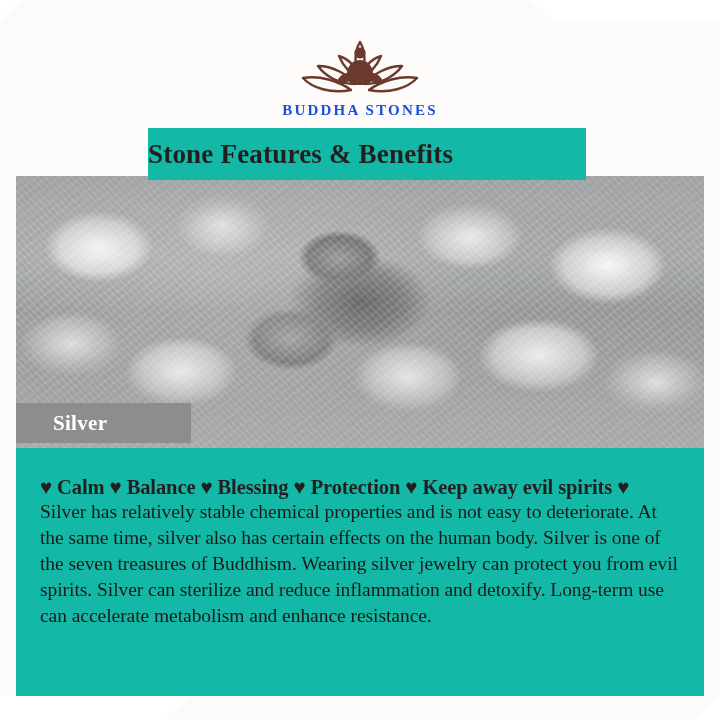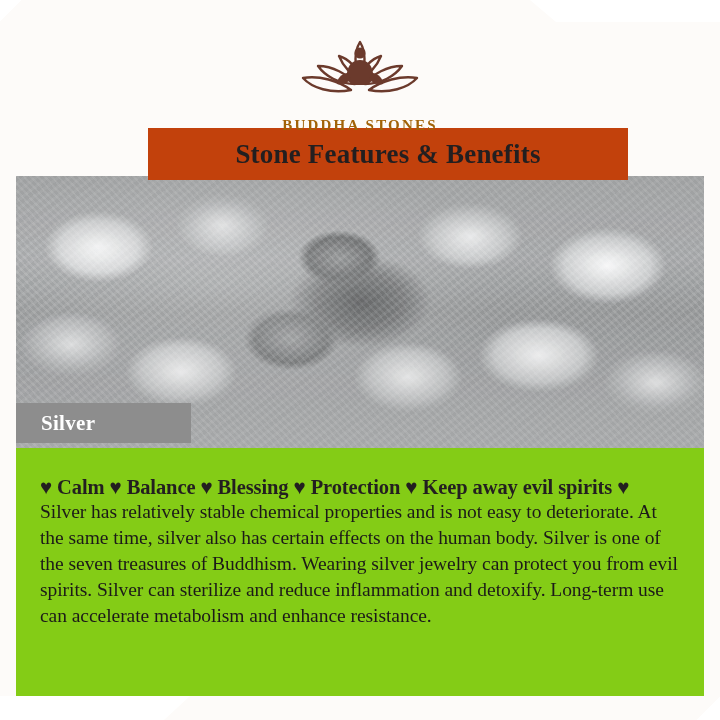--- a/index.html
+++ b/index.html
@@ -57,39 +57,38 @@
     left: 0;
     width: 720px;
     text-align: center;
     z-index: 3;
   }
   .logo-mark {
     display: block;
     margin: 0 auto;
   }
   .brand-name {
-    margin-top: 15px;
+    margin-top: 0;
     font-family: "Liberation Serif", serif;
     font-size: 15px;
     letter-spacing: 2.2px;
-    color: #a16207;
+    color: #1d4ed8;
     font-weight: bold;
   }
 
   
   .title-band {
     position: absolute;
     top: 128px;
     left: 148px;
-    width: 480px;
+    width: 438px;
     height: 52px;
-    background: #c2410c;
+    background: #14b8a6;
     display: flex;
     align-items: center;
-    justify-content: center;
     z-index: 2;
   }
   .title-text {
     font-family: "Liberation Serif", serif;
     font-weight: bold;
     font-size: 27px;
     color: #231f20;
     letter-spacing: 0.2px;
   }
 
@@ -144,40 +143,40 @@
   
   .stone-label {
     position: absolute;
     top: 403px;
     left: 16px;
     height: 40px;
     min-width: 175px;
     background: #8d8d8d;
     display: flex;
     align-items: center;
-    padding-left: 25px;
+    padding-left: 37px;
     box-sizing: border-box;
     z-index: 3;
   }
   .stone-label-text {
     color: #ffffff;
     font-family: "Liberation Serif", serif;
     font-weight: bold;
     font-size: 21px;
     letter-spacing: 0.3px;
   }
 
   
   .desc-card {
     position: absolute;
     top: 448px;
     left: 16px;
     width: 688px;
     height: 248px;
-    background: #84cc16;
+    background: #14b8a6;
     z-index: 2;
     box-sizing: border-box;
     padding: 28px 22px 0 24px;
   }
   .keywords {
     font-family: "Liberation Serif", serif;
     font-weight: bold;
     font-size: 20.5px;
     color: #231f20;
     white-space: nowrap;

